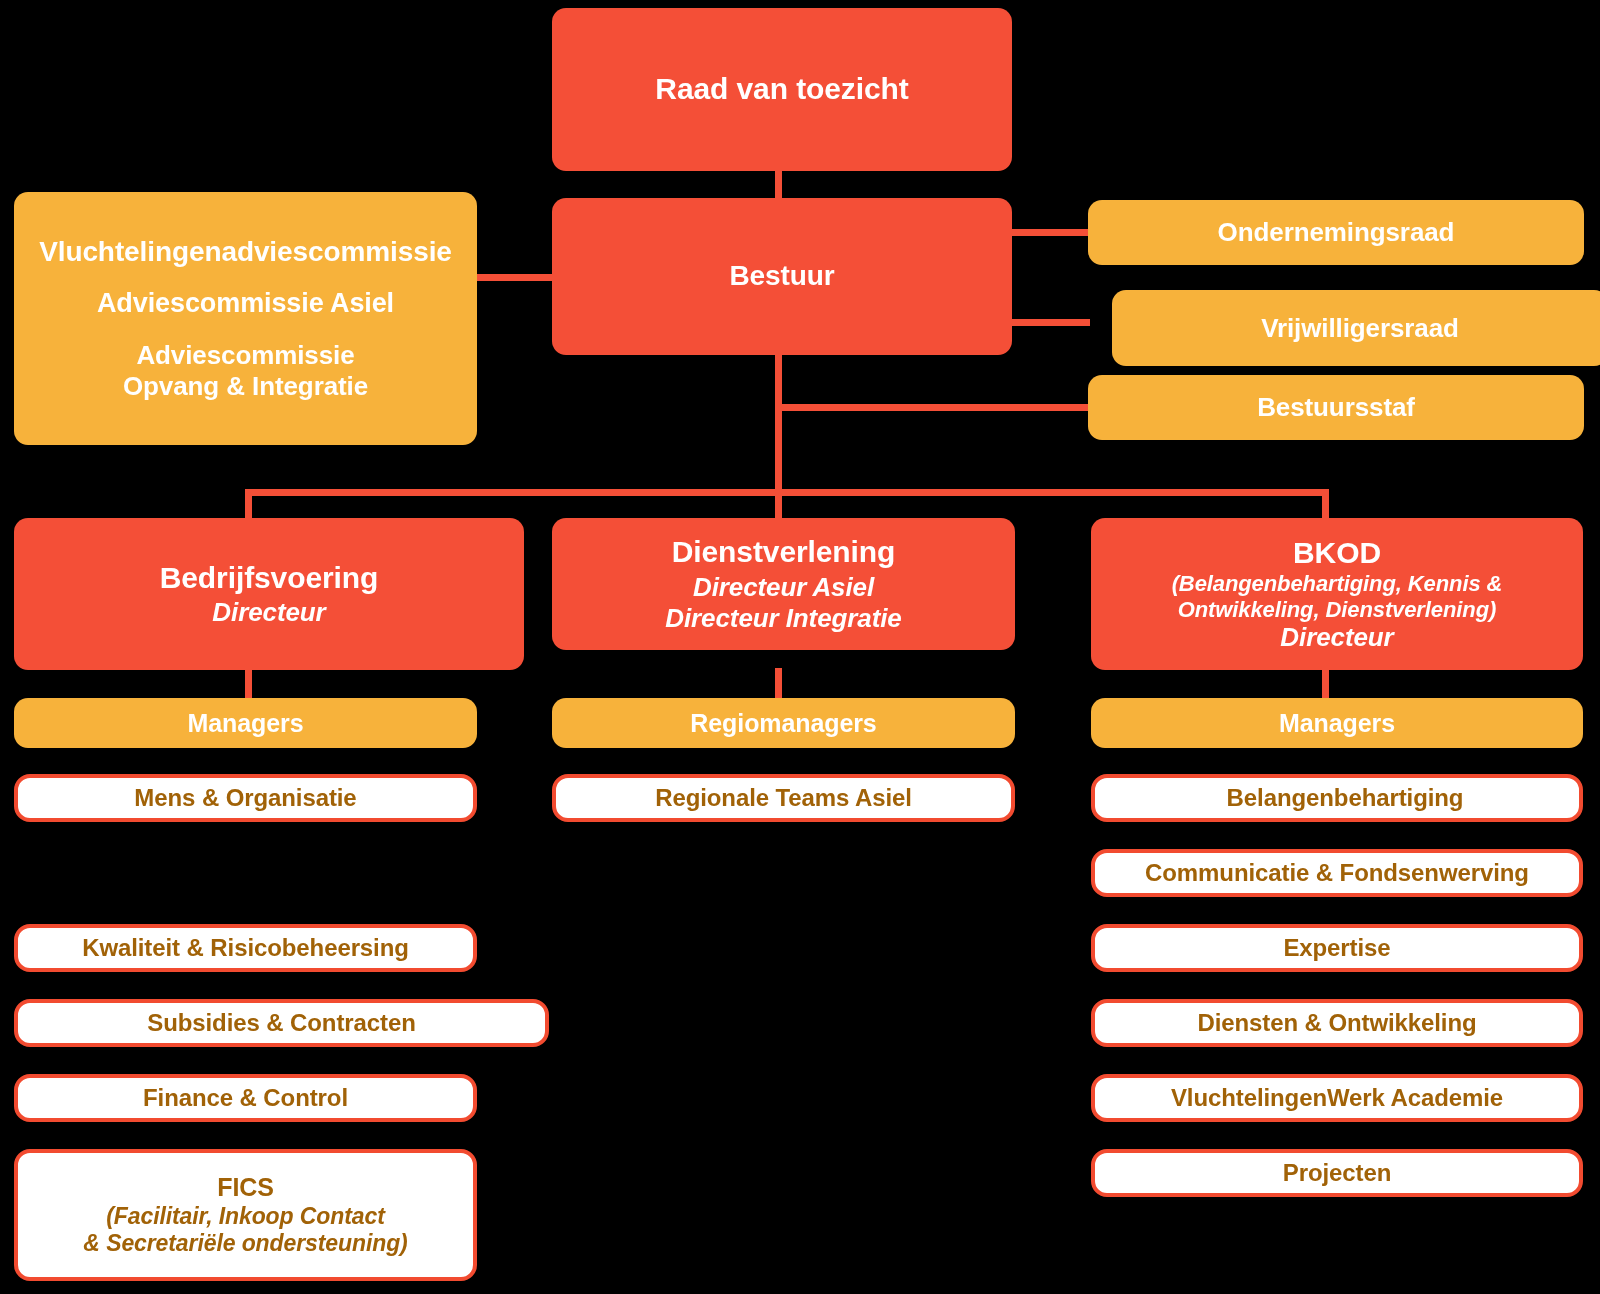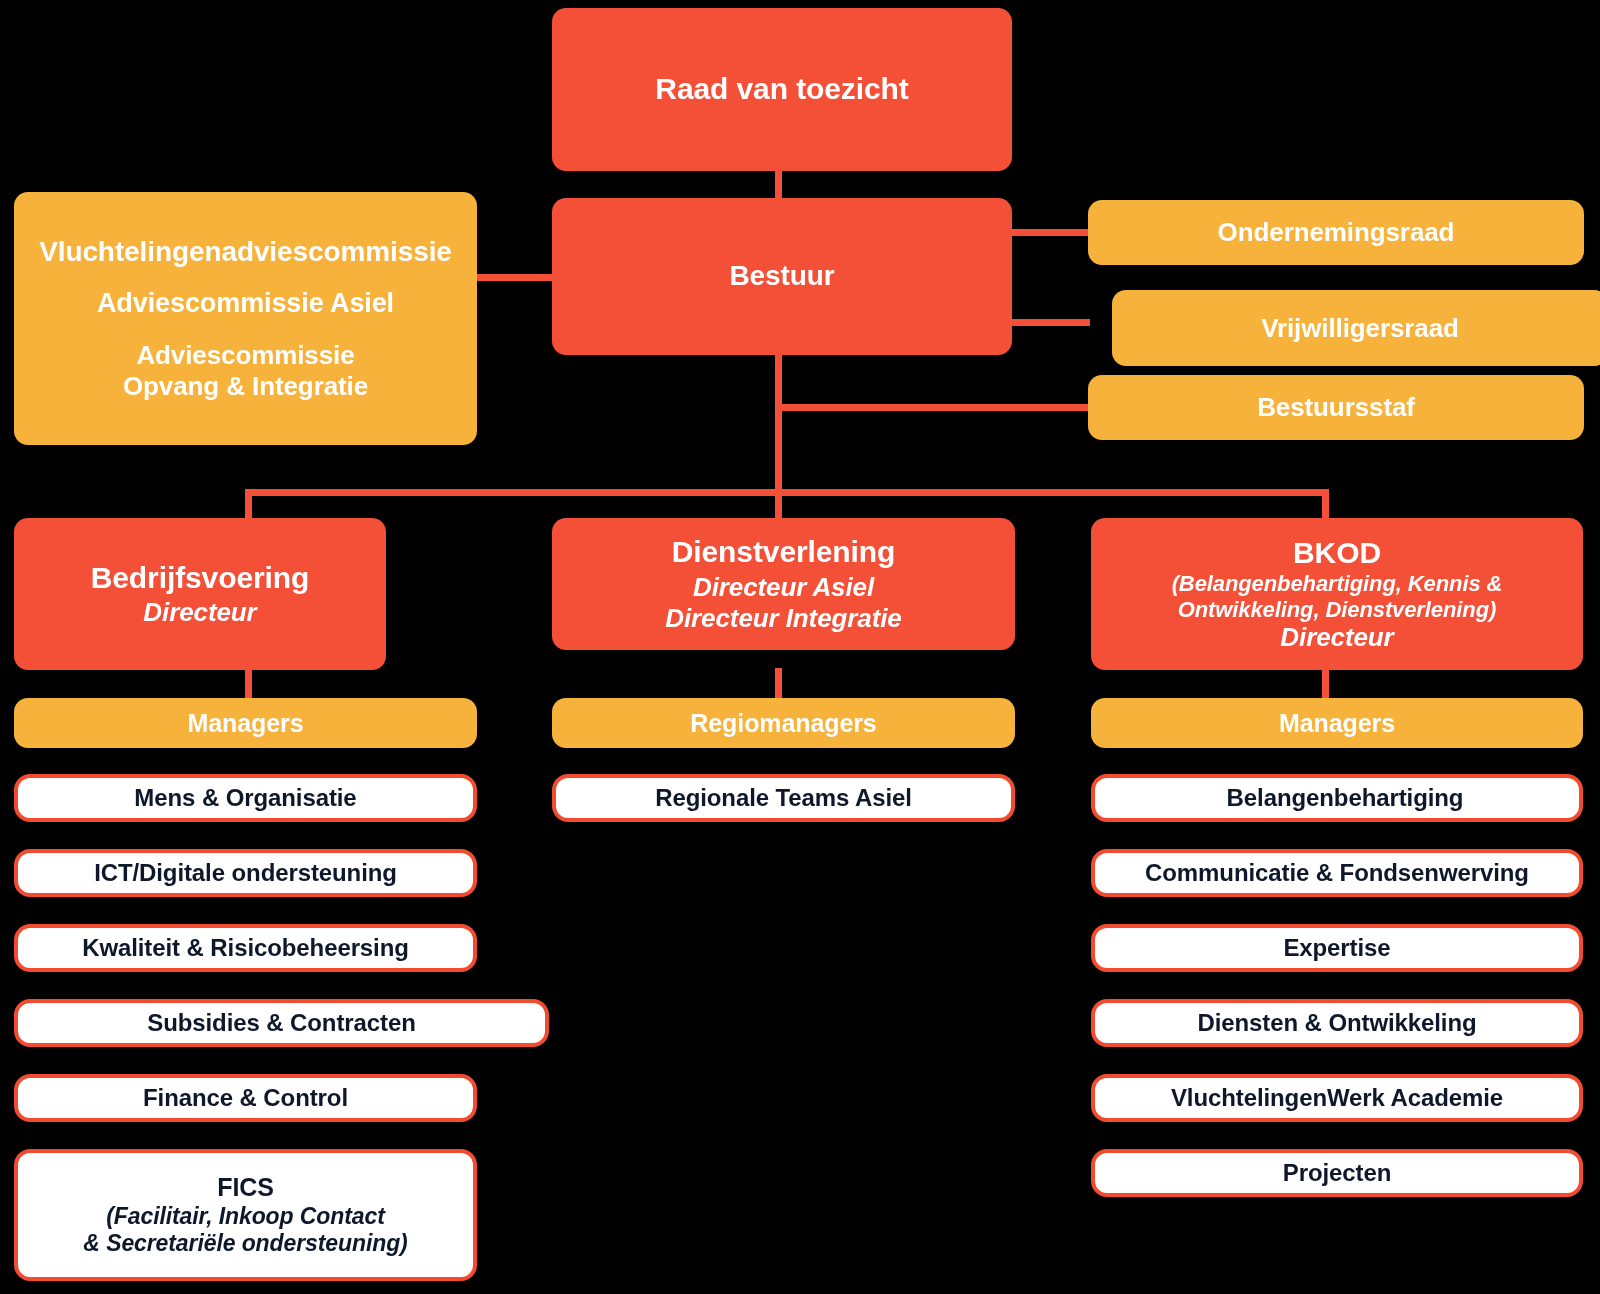--- a/index.html
+++ b/index.html
@@ -47,21 +47,21 @@
   .red {
     background: #F44F37;
     color: #ffffff;
   }
   .amber {
     background: #F7B23B;
     color: #ffffff;
   }
   .outline {
     background: #ffffff;
-    color: #0f172a;
+    color: #a16207;
     border: 4px solid #F24B30;
     border-radius: 16px;
     text-align: center;
   }
 
   
   .line {
     position: absolute;
     background: #F44F37;
     z-index: 1;
@@ -124,34 +124,31 @@
   </div>
 
   <div class="node amber t-26" style="left:1112px; top:290px; width:496px; height:76px;">
     <span class="title">Vrijwilligersraad</span>
   </div>
 
   <div class="node amber t-26" style="left:1088px; top:375px; width:496px; height:65px;">
     <span class="title">Bestuursstaf</span>
   </div>
 
-  <div class="node red" style="left:14px; top:518px; width:372px; height:152px; padding:16px;">
+  <div class="node red" style="left:14px; top:518px; width:510px; height:152px; padding:16px;">
     <span class="title t-30">Bedrijfsvoering</span>
     <span class="sub t-26" style="margin-top:4px;">Directeur</span>
   </div>
 
   <div class="node amber t-25" style="left:14px; top:698px; width:463px; height:50px;">
     <span class="title">Managers</span>
   </div>
 
   <div class="node outline t-24" style="left:14px; top:774px; width:463px; height:48px;">
     <span class="title">Mens &amp; Organisatie</span>
-  </div>
-  <div class="node outline t-24" style="left:14px; top:849px; width:463px; height:48px;">
-    <span class="title">ICT/Digitale ondersteuning</span>
   </div>
   <div class="node outline t-24" style="left:14px; top:924px; width:463px; height:48px;">
     <span class="title">Kwaliteit &amp; Risicobeheersing</span>
   </div>
   <div class="node outline t-24" style="left:14px; top:999px; width:535px; height:48px;">
     <span class="title">Subsidies &amp; Contracten</span>
   </div>
   <div class="node outline t-24" style="left:14px; top:1074px; width:463px; height:48px;">
     <span class="title">Finance &amp; Control</span>
   </div>

